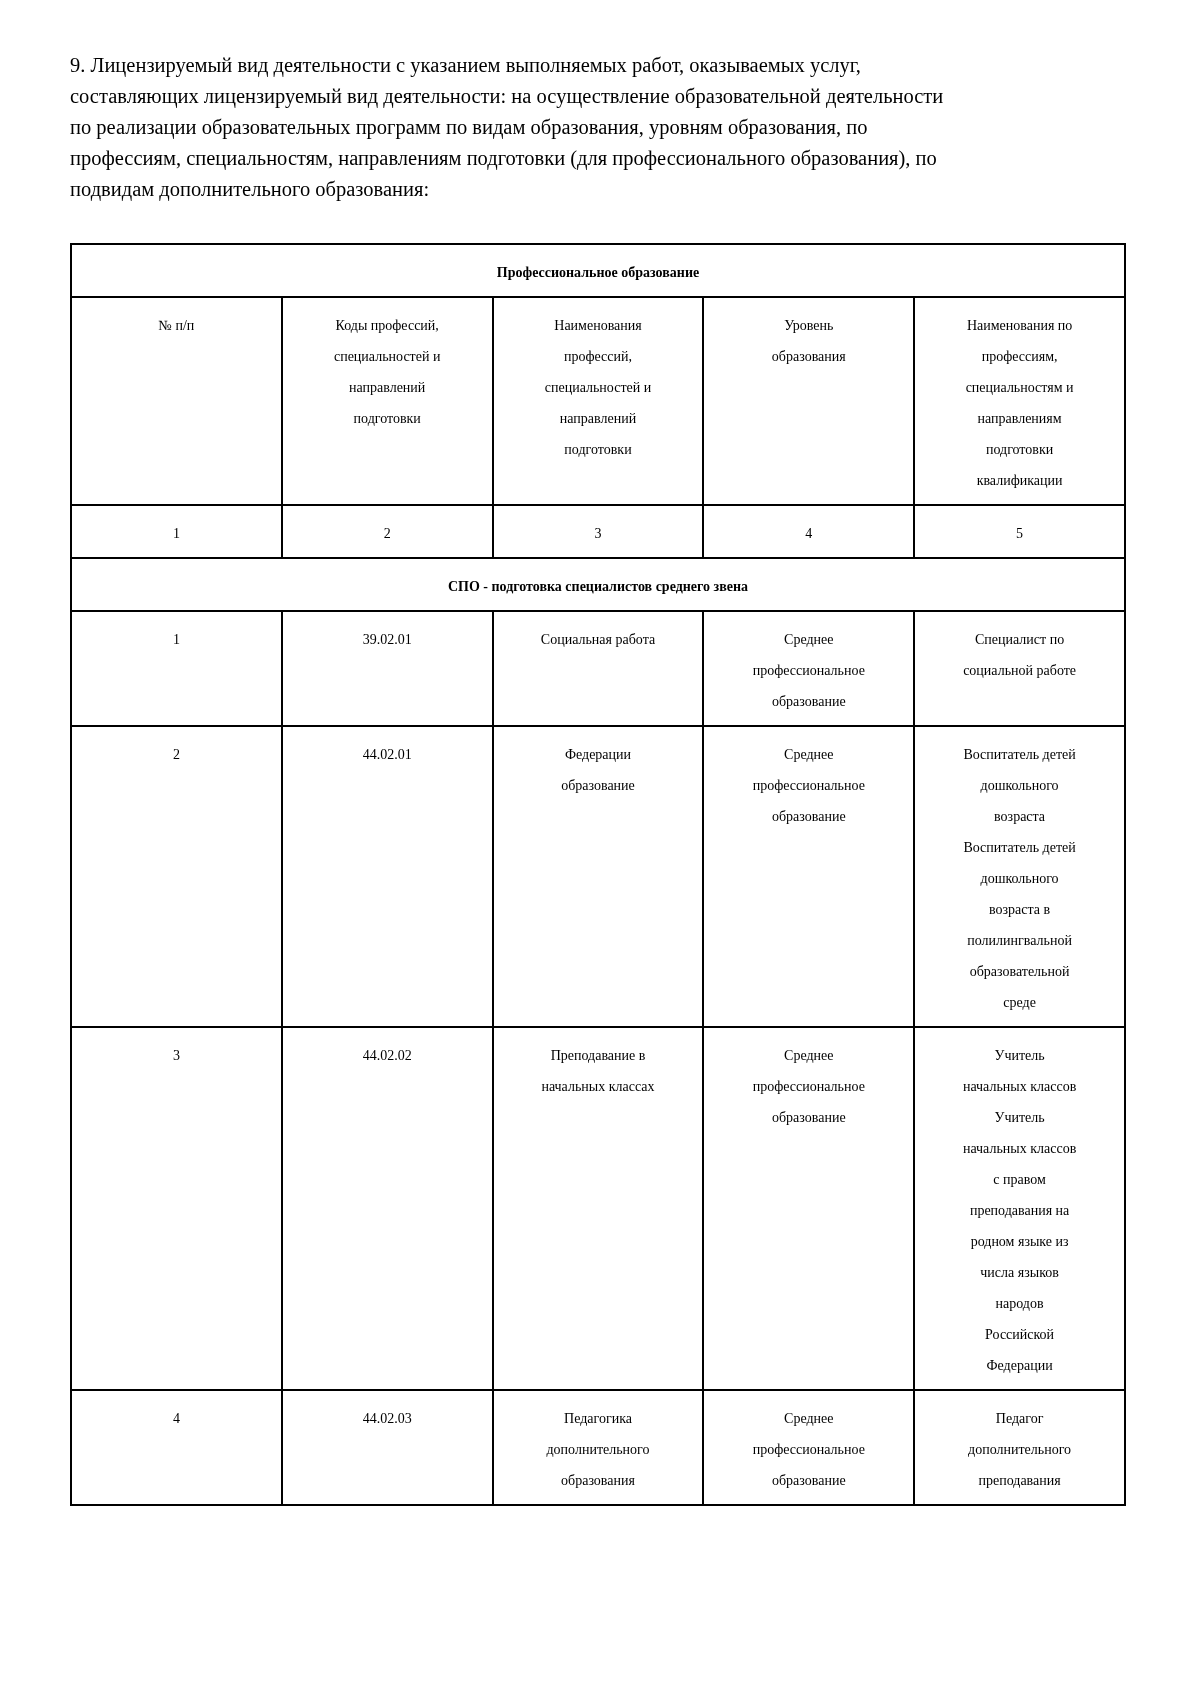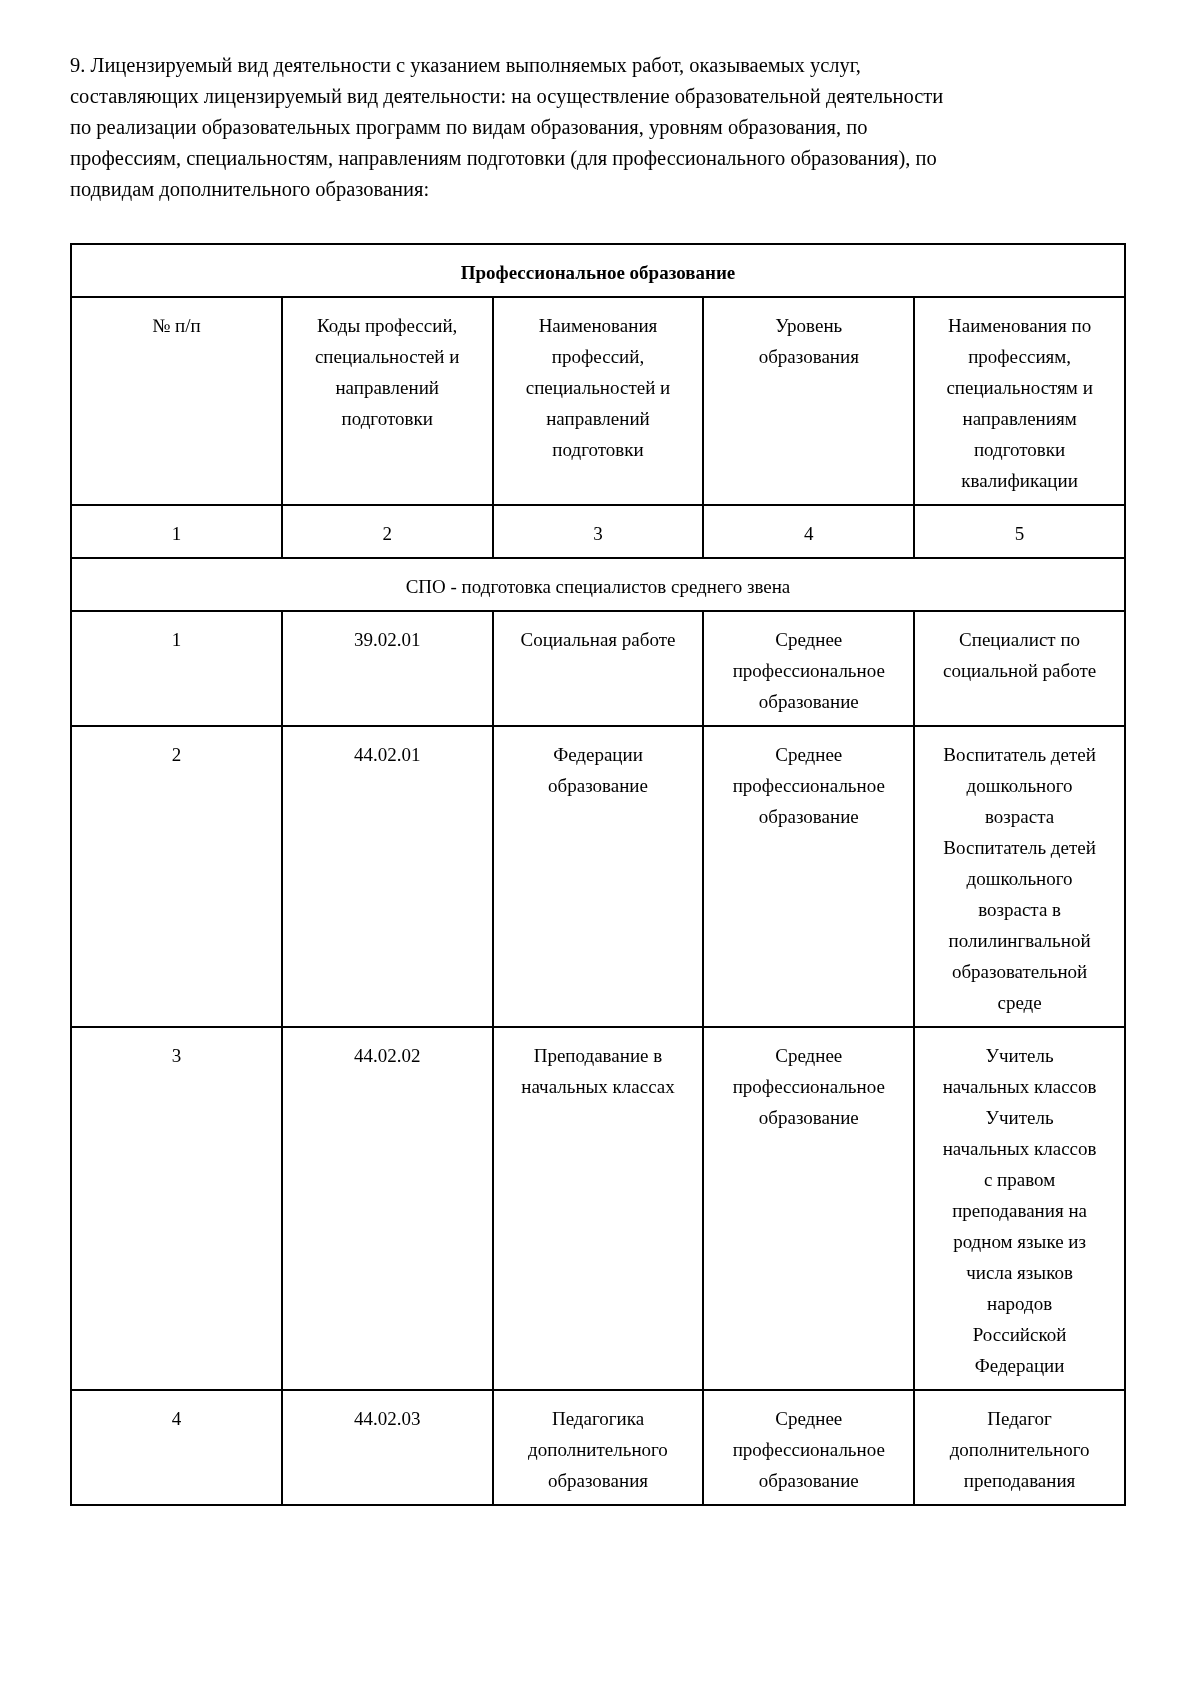--- a/index.html
+++ b/index.html
@@ -24,36 +24,36 @@
     width: 1056px;
   }
   table.license-table {
     border-collapse: collapse;
     table-layout: fixed;
     width: 1056px;
     margin-top: 38px;
   }
   table.license-table td {
     border: 2px solid #000000;
-    font-size: 19px;
+    font-size: 14px;
     line-height: 31px;
     text-align: center;
     vertical-align: top;
     white-space: pre-line;
     padding: 12px 4px 8px;
     overflow: hidden;
   }
   td.title-cell {
     font-weight: bold;
     font-size: 21px;
     padding: 15px 0 14px;
     vertical-align: middle;
   }
   td.section-cell {
-    font-weight: normal;
+    font-weight: bold;
     font-size: 21px;
     padding: 14px 0 15px;
     vertical-align: middle;
   }
   td.header-cell {
     padding: 14px 4px 2px;
     margin-top: 20px;
   }
   td.num-cell {
     padding: 12px 0 15px;
@@ -112,21 +112,21 @@
         <td class="num-cell">5</td>
       </tr>
 
       <tr>
         <td class="section-cell" colspan="5">СПО - подготовка специалистов среднего звена</td>
       </tr>
 
       <tr>
         <td>1</td>
         <td>39.02.01</td>
-        <td>Социальная работе</td>
+        <td>Социальная работа</td>
         <td>Среднее
 профессиональное
 образование</td>
         <td>Специалист по
 социальной работе</td>
       </tr>
 
       <tr>
         <td>2</td>
         <td>44.02.01</td>

